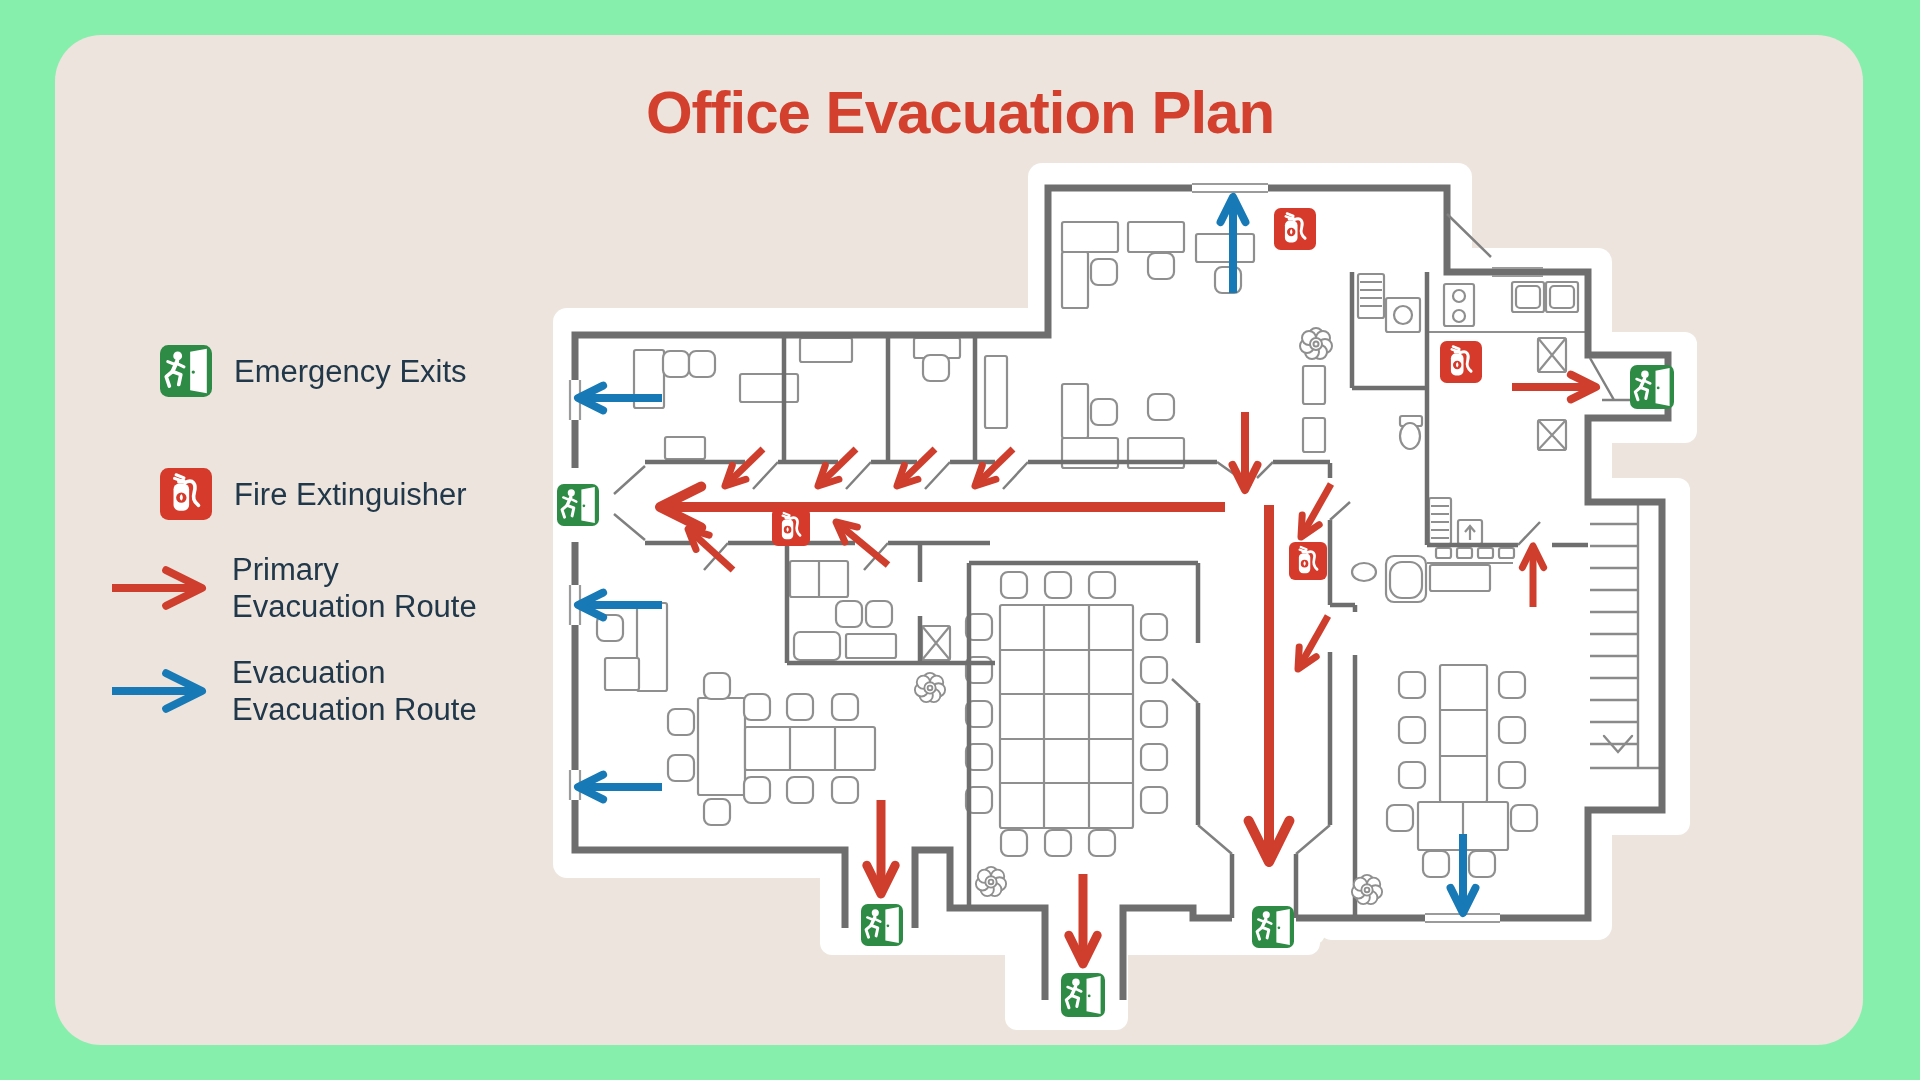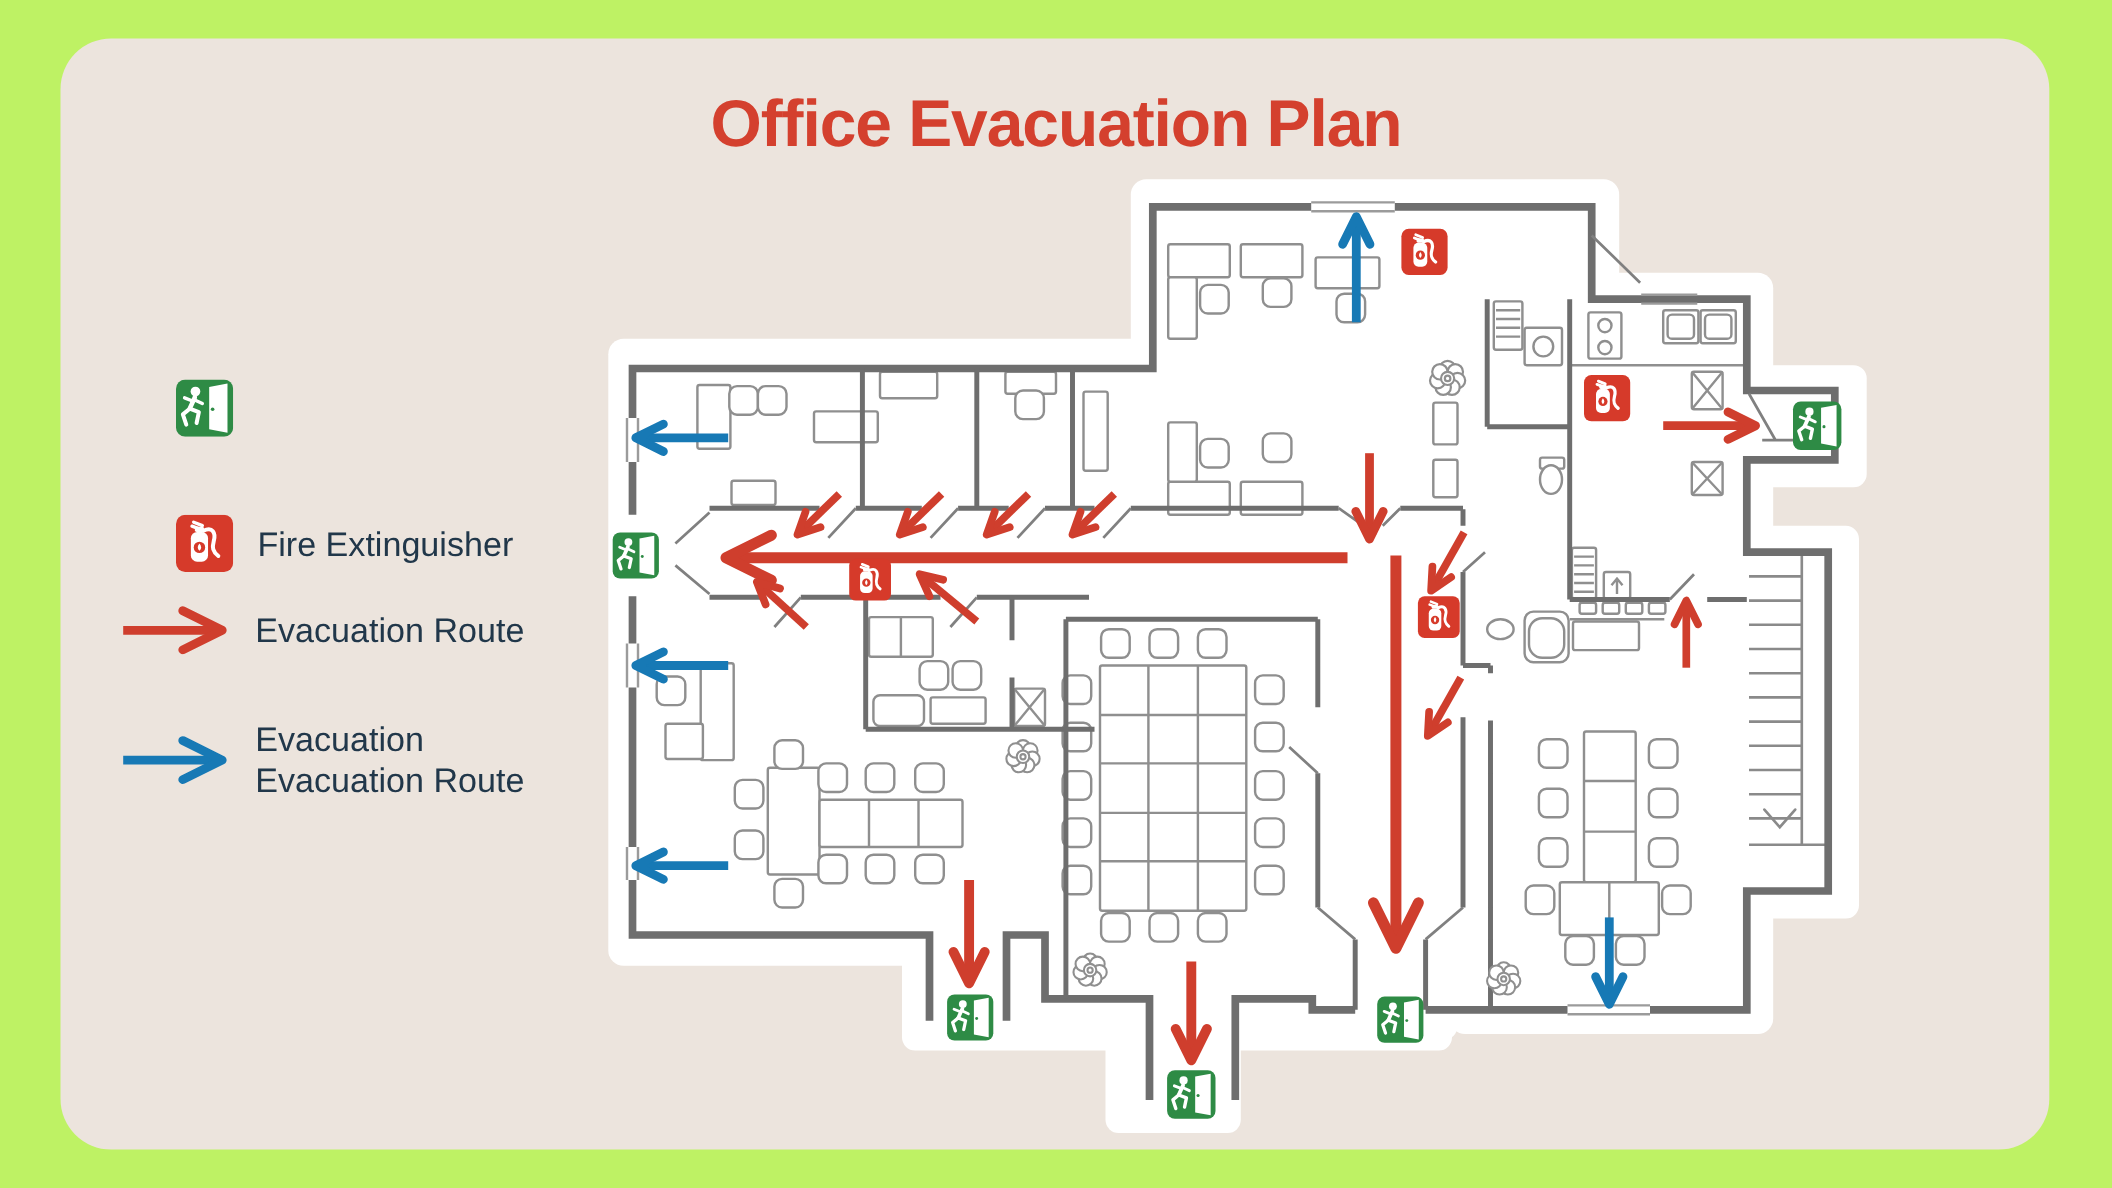--- a/index.html
+++ b/index.html
@@ -3,21 +3,21 @@
 <meta charset="utf-8">
 <style>
   :root{
     --card-bg:#ece4dd; --title-color:#d4402e; --text-color:#21374a;
     --primary:#cf3e2d; --secondary:#1779b5; --exit-green:#2e8b45; --ext-red:#d63a2a;
     --wall:#6e6e6e; --furn:#8f8f8f;
   }
   *{margin:0;padding:0;box-sizing:border-box}
   html,body{width:1920px;height:1080px;background:#fff;overflow:hidden;
     font-family:"Liberation Sans","DejaVu Sans",sans-serif;}
-  .stage{position:absolute;left:0;top:0;width:1920px;height:1080px;background:#bef264;}
+  .stage{position:absolute;left:0;top:0;width:1920px;height:1080px;background:#86efac;}
   .card{position:absolute;left:55px;top:35px;width:1808px;height:1010px;
     background:var(--card-bg);border-radius:46px;}
   .title{position:absolute;left:0;top:78px;width:1920px;text-align:center;
     font-size:60px;font-weight:bold;color:var(--title-color);letter-spacing:-1px;}
   .legend-item{position:absolute;display:flex;align-items:center;gap:22px;color:var(--text-color);}
   .legend-label{font-size:31px;line-height:37px;color:var(--text-color);}
   .icon-box{width:52px;height:52px;display:block;}
   .arrow-box{width:104px;height:44px;display:block;}
   svg{display:block}
   #plan-svg{position:absolute;left:0;top:0;}
@@ -26,35 +26,37 @@
 <body>
 
 <div class="stage">
   <div class="card"></div>
   <div class="title">Office Evacuation Plan</div>
 
   <div class="legend-item" style="left:160px;top:345px;height:52px;">
     <svg class="icon-box" viewBox="0 0 100 100">
         <use href="#sym-exit"></use>
       </svg>
+    <div class="legend-label">Emergency Exits</div>
   </div>
   <div class="legend-item" style="left:160px;top:468px;height:52px;">
     <svg class="icon-box" viewBox="0 0 100 100">
         <use href="#sym-ext"></use>
       </svg>
     <div class="legend-label">Fire Extinguisher</div>
   </div>
   <div class="legend-item" style="left:106px;top:551px;">
     <svg class="arrow-box" id="legend-arrow-primary" viewBox="0 0 104 44">
         <g>
           <line x1="6" y1="22" x2="92" y2="22" stroke="#cf3e2d" stroke-width="8"></line>
           <path d="M60.15790009897899,39.75792427862079 L96,22 L60.15790009897899,4.242075721379209" stroke="#cf3e2d" stroke-width="8" fill="none" stroke-linecap="round" stroke-linejoin="round"></path>
         </g>
       </svg>
     <div class="legend-label">
+      <div>Primary</div>
       <div>Evacuation Route</div>
     </div>
   </div>
   <div class="legend-item" style="left:106px;top:654px;">
     <svg class="arrow-box" id="legend-arrow-secondary" viewBox="0 0 104 44">
         <g>
           <line x1="6" y1="22" x2="92" y2="22" stroke="#1779b5" stroke-width="8"></line>
           <path d="M60.15790009897899,39.75792427862079 L96,22 L60.15790009897899,4.242075721379209" stroke="#1779b5" stroke-width="8" fill="none" stroke-linecap="round" stroke-linejoin="round"></path>
         </g>
       </svg>

